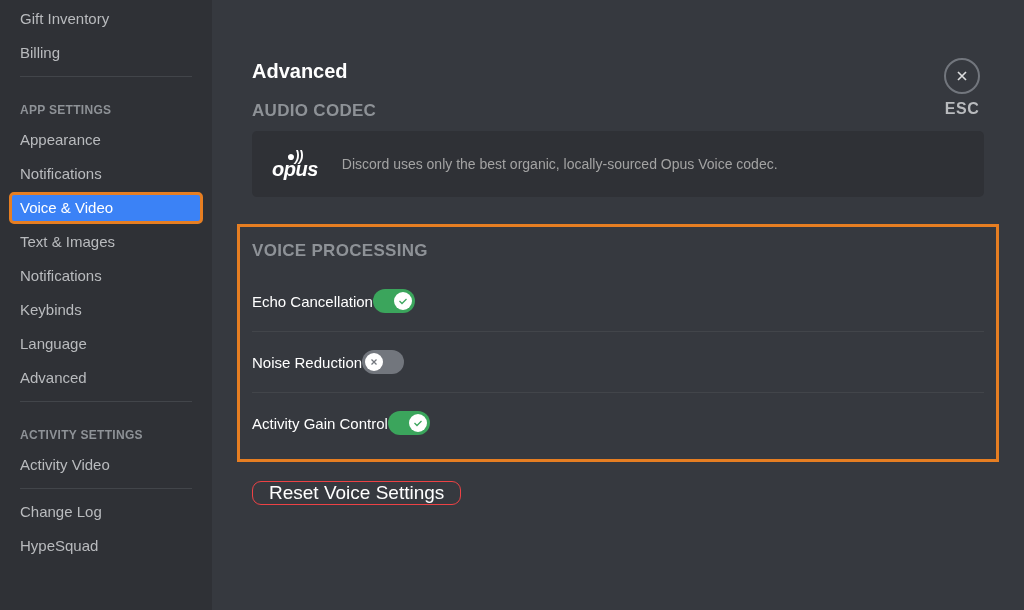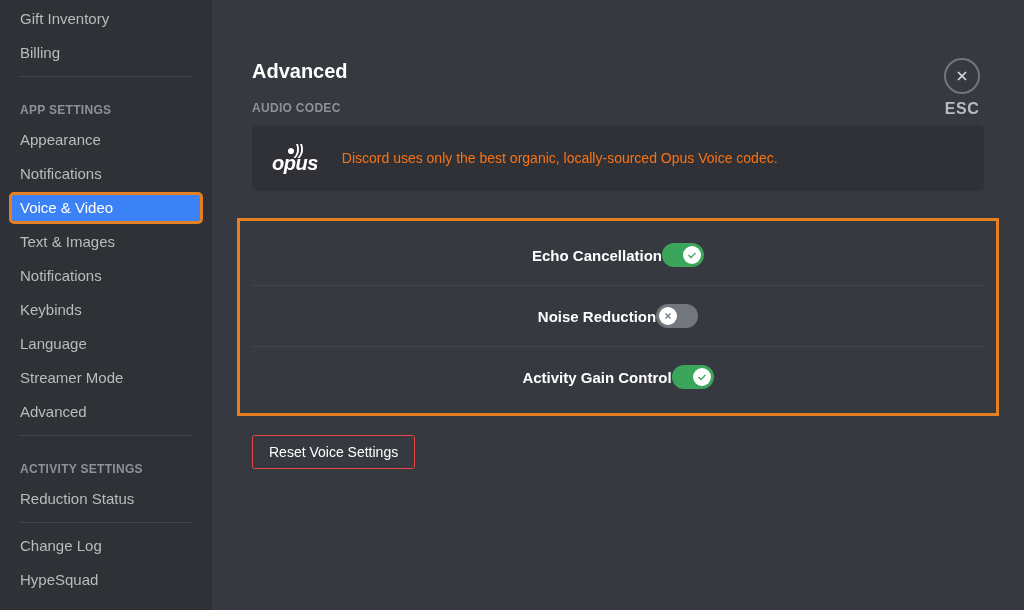--- a/index.html
+++ b/index.html
@@ -89,21 +89,21 @@
     letter-spacing: 0.5px;
   }
   .section-title {
     font-size: 20px;
     font-weight: 600;
     color: #fff;
     margin-top: 60px;
     margin-bottom: 18px;
   }
   .subheading {
-    font-size: 12px;
+    font-size: 17px;
     font-weight: 700;
     color: #8e9297;
     text-transform: uppercase;
     letter-spacing: 0.3px;
     margin-bottom: 10px;
   }
   .codec-card {
     background: #2f3136;
     border-radius: 5px;
     padding: 18px 20px;
@@ -121,37 +121,36 @@
     line-height: 1;
     text-align: center;
   }
   .opus-logo .dot {
     display: block;
     font-size: 14px;
     margin-bottom: -4px;
   }
   .codec-desc {
     font-size: 14px;
-    color: #f97316;
+    color: #a3a3a3;
   }
   .voice-processing-box {
     outline: 3px solid #e67e22;
     outline-offset: 0;
     padding: 14px 12px 18px;
     margin-bottom: 22px;
     margin-left: -12px;
     margin-right: -12px;
   }
   .toggle-row {
     display: flex;
     align-items: center;
-    justify-content: center;
+    justify-content: flex-start;
     padding: 18px 0;
     border-bottom: 1px solid #42454a;
-    font-weight: bold;
   }
   .toggle-row:first-of-type {
     padding-top: 8px;
   }
   .toggle-row:last-child {
     border-bottom: none;
     padding-bottom: 6px;
   }
   .toggle-label {
     font-size: 15px;
@@ -196,25 +195,25 @@
     fill: none;
     stroke-width: 2.5;
   }
   .toggle.off .knob svg {
     stroke: #72767d;
     fill: none;
     stroke-width: 2.5;
   }
   .reset-btn {
     display: inline-block;
-    padding: 8px 16px;
+    padding: 0 16px;
     border: 1px solid #ed4245;
-    border-radius: 3px;
-    color: #fff;
-    font-size: 14px;
+    border-radius: 9px;
+    color: #fff;
+    font-size: 19px;
     cursor: pointer;
     background: transparent;
   }
 </style>
 </head>
 <body>
 
 <div class="sidebar">
   <div class="sidebar-item">Gift Inventory</div>
   <div class="sidebar-item">Billing</div>
@@ -222,26 +221,25 @@
   <div class="sidebar-separator"></div>
   <div class="sidebar-header">APP SETTINGS</div>
 
   <div class="sidebar-item">Appearance</div>
   <div class="sidebar-item">Notifications</div>
   <div class="sidebar-item active highlighted">Voice &amp; Video</div>
   <div class="sidebar-item">Text &amp; Images</div>
   <div class="sidebar-item">Notifications</div>
   <div class="sidebar-item">Keybinds</div>
   <div class="sidebar-item">Language</div>
-  <div class="sidebar-item">Streamer Mode</div>
   <div class="sidebar-item">Advanced</div>
 
   <div class="sidebar-separator"></div>
   <div class="sidebar-header">ACTIVITY SETTINGS</div>
-  <div class="sidebar-item">Reduction Status</div>
+  <div class="sidebar-item">Activity Video</div>
 
   <div class="sidebar-separator"></div>
   <div class="sidebar-item">Change Log</div>
   <div class="sidebar-item">HypeSquad</div>
 
 </div>
 
 <div class="main">
 
   <div class="close-area">
@@ -259,20 +257,21 @@
 
   <div class="codec-card">
     <div class="opus-logo">
       <span class="dot">●))</span>
       <span>opus</span>
     </div>
     <div class="codec-desc">Discord uses only the best organic, locally-sourced Opus Voice codec.</div>
   </div>
 
   <div class="voice-processing-box">
+    <div class="subheading">VOICE PROCESSING</div>
 
     <div class="toggle-row">
       <div class="toggle-label">Echo Cancellation</div>
       <div class="toggle on">
         <div class="knob">
           <svg viewBox="0 0 24 24">
               <polyline points="5 12 10 17 19 8"></polyline>
             </svg>
         </div>
       </div>

